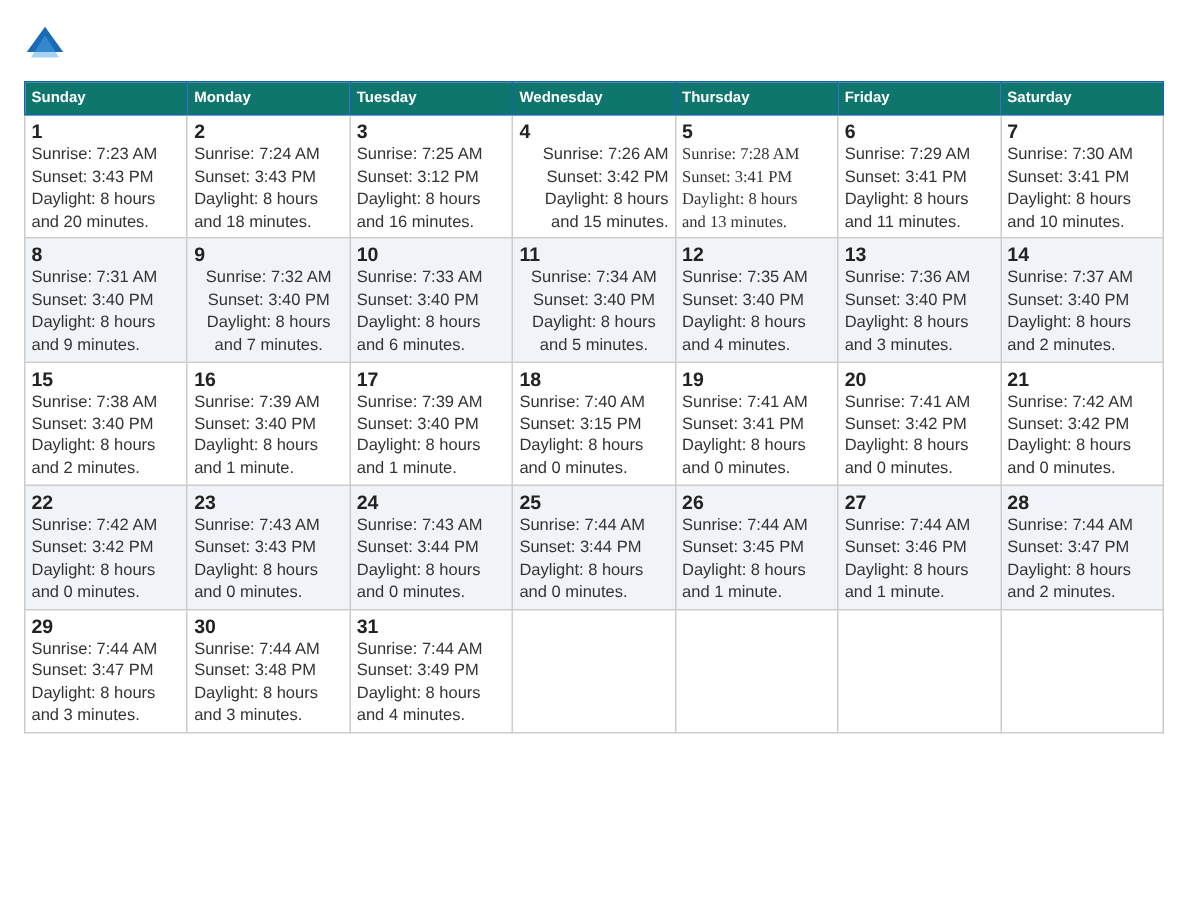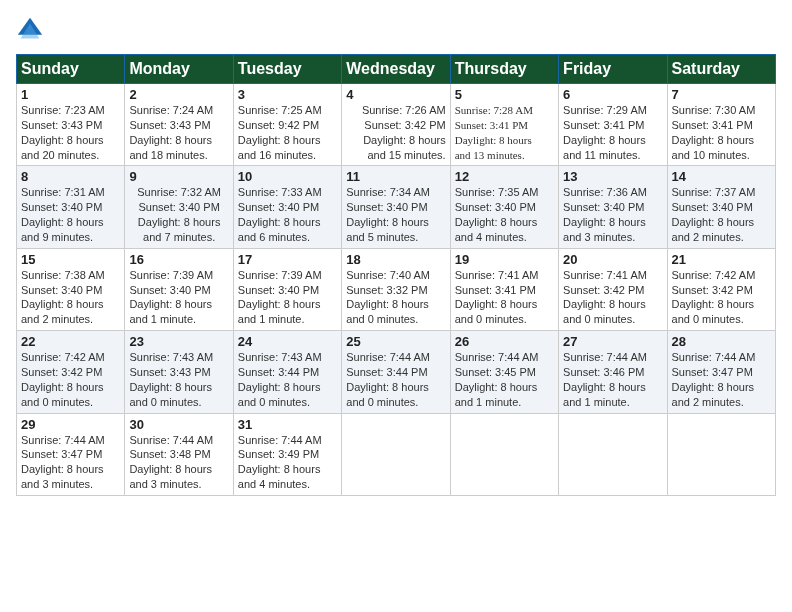--- a/index.html
+++ b/index.html
@@ -49,25 +49,25 @@
     .location {
       font-size: 14px;
       color: #555;
     }
     table {
       width: 100%;
       border-collapse: collapse;
       font-size: 10px;
     }
     th {
-      background-color: #14532d;
+      background-color: #0f766e;
       color: white;
       padding: 5px 4px;
       text-align: left;
-      font-size: 16px;
+      font-size: 10px;
       font-weight: bold;
     }
     td {
       border: 1px solid #ccc;
       vertical-align: top;
       padding: 3px 4px;
       width: calc(100% / 7);
       height: 78px;
     }
     tr:nth-child(even) td {
@@ -140,21 +140,21 @@
           <td>
             <span class="day-num">2</span>
             <div class="day-info" style="white-space: pre-line;">Sunrise: 7:24 AM
 Sunset: 3:43 PM
 Daylight: 8 hours
 and 18 minutes.</div>
           </td>
           <td>
             <span class="day-num">3</span>
             <div class="day-info" style="white-space: pre-line;">Sunrise: 7:25 AM
-Sunset: 9:42 PM
+Sunset: 3:12 PM
 Daylight: 8 hours
 and 16 minutes.</div>
           </td>
           <td>
             <span class="day-num">4</span>
             <div class="day-info" style="white-space: pre-line; text-align: right;">Sunrise: 7:26 AM
 Sunset: 3:42 PM
 Daylight: 8 hours
 and 15 minutes.</div>
           </td>
@@ -197,21 +197,21 @@
           </td>
           <td>
             <span class="day-num">10</span>
             <div class="day-info" style="white-space: pre-line;">Sunrise: 7:33 AM
 Sunset: 3:40 PM
 Daylight: 8 hours
 and 6 minutes.</div>
           </td>
           <td>
             <span class="day-num">11</span>
-            <div class="day-info" style="white-space: pre-line;">Sunrise: 7:34 AM
+            <div class="day-info" style="white-space: pre-line; text-align: center;">Sunrise: 7:34 AM
 Sunset: 3:40 PM
 Daylight: 8 hours
 and 5 minutes.</div>
           </td>
           <td>
             <span class="day-num">12</span>
             <div class="day-info" style="white-space: pre-line;">Sunrise: 7:35 AM
 Sunset: 3:40 PM
 Daylight: 8 hours
 and 4 minutes.</div>
@@ -249,21 +249,21 @@
           <td>
             <span class="day-num">17</span>
             <div class="day-info" style="white-space: pre-line;">Sunrise: 7:39 AM
 Sunset: 3:40 PM
 Daylight: 8 hours
 and 1 minute.</div>
           </td>
           <td>
             <span class="day-num">18</span>
             <div class="day-info" style="white-space: pre-line;">Sunrise: 7:40 AM
-Sunset: 3:32 PM
+Sunset: 3:15 PM
 Daylight: 8 hours
 and 0 minutes.</div>
           </td>
           <td>
             <span class="day-num">19</span>
             <div class="day-info" style="white-space: pre-line;">Sunrise: 7:41 AM
 Sunset: 3:41 PM
 Daylight: 8 hours
 and 0 minutes.</div>
           </td>

